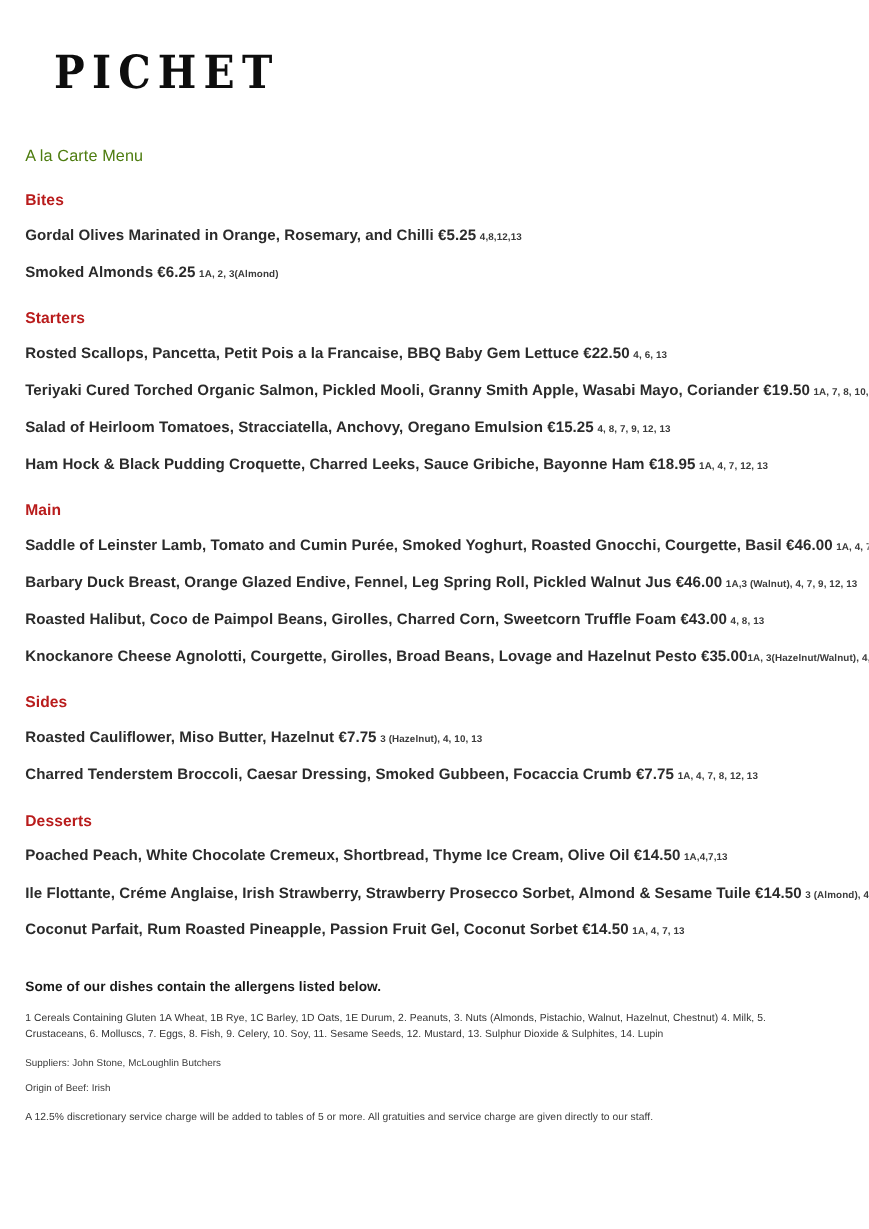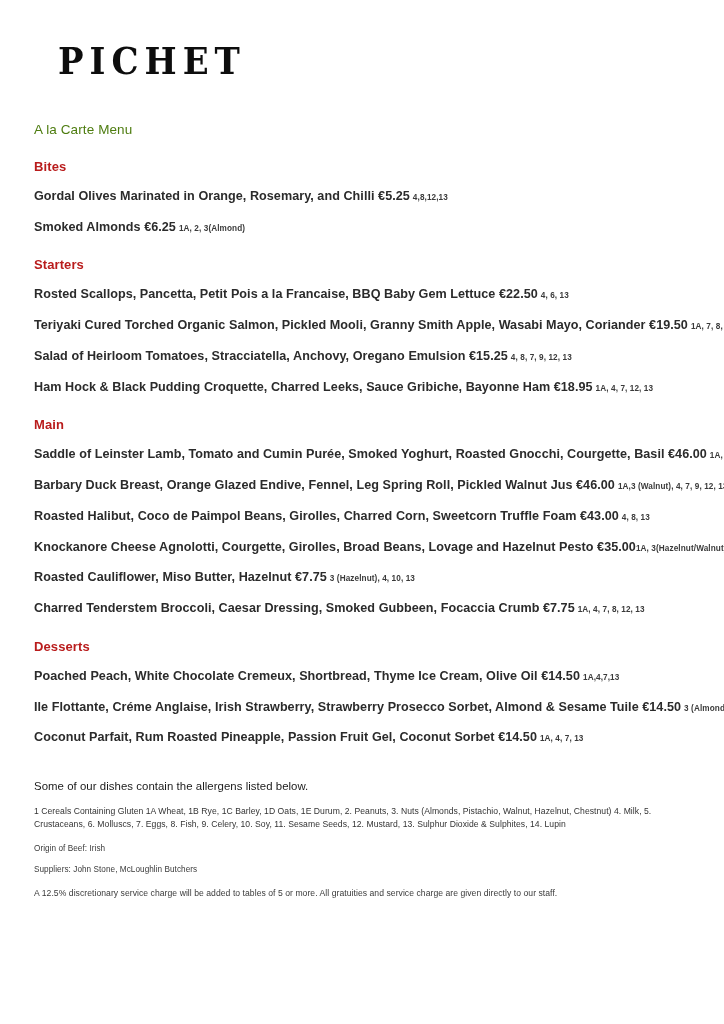--- a/index.html
+++ b/index.html
@@ -12,21 +12,21 @@
     height: 1024px;
     font-family: "Liberation Sans", sans-serif;
     color: #231f20;
     -webkit-font-smoothing: antialiased;
   }
   .page {
     position: relative;
     width: 724px;
     height: 1024px;
     box-sizing: border-box;
-    padding: 0 34px;
+    padding: 0 21px;
     background: #ffffff;
     overflow: hidden;
   }
 
   
   .logo-block {
     padding-top: 42px;
     height: 62px;
   }
   .logo {
@@ -83,21 +83,21 @@
   .item .allergens.spaced {
     margin-left: 3px;
   }
 
   
   .footer {
     margin-top: 34px;
   }
   .footer-heading {
     font-size: 11.4px;
-    font-weight: 400;
+    font-weight: 700;
     color: #1a1a1a;
     letter-spacing: 0.05px;
   }
   .allergen-legend {
     margin-top: 13px;
     font-size: 8.6px;
     line-height: 1.55;
     color: #333333;
     max-width: 660px;
     letter-spacing: 0.05px;
@@ -131,29 +131,30 @@
       <div class="section-heading">Starters</div>
       <div class="item"><span>Rosted Scallops, Pancetta, Petit Pois a la Francaise, BBQ Baby Gem Lettuce €22.50</span><span class="allergens spaced">4, 6, 13</span></div>
       <div class="item"><span>Teriyaki Cured Torched Organic Salmon, Pickled Mooli, Granny Smith Apple, Wasabi Mayo, Coriander €19.50</span><span class="allergens spaced">1A, 7, 8, 10, 12, 13</span></div>
       <div class="item"><span>Salad of Heirloom Tomatoes, Stracciatella, Anchovy, Oregano Emulsion €15.25</span><span class="allergens spaced">4, 8, 7, 9, 12, 13</span></div>
       <div class="item"><span>Ham Hock &amp; Black Pudding Croquette, Charred Leeks, Sauce Gribiche, Bayonne Ham €18.95</span><span class="allergens spaced">1A, 4, 7, 12, 13</span></div>
       <div class="section-heading">Main</div>
       <div class="item"><span>Saddle of Leinster Lamb, Tomato and Cumin Purée, Smoked Yoghurt, Roasted Gnocchi, Courgette, Basil €46.00</span><span class="allergens spaced">1A, 4, 7, 9, 13</span></div>
       <div class="item"><span>Barbary Duck Breast, Orange Glazed Endive, Fennel, Leg Spring Roll, Pickled Walnut Jus €46.00</span><span class="allergens spaced">1A,3 (Walnut), 4, 7, 9, 12, 13</span></div>
       <div class="item"><span>Roasted Halibut, Coco de Paimpol Beans, Girolles, Charred Corn, Sweetcorn Truffle Foam €43.00</span><span class="allergens spaced">4, 8, 13</span></div>
       <div class="item"><span>Knockanore Cheese Agnolotti, Courgette, Girolles, Broad Beans, Lovage and Hazelnut Pesto €35.00</span><span class="allergens tight">1A, 3(Hazelnut/Walnut), 4, 7, 12, 13</span></div>
+      <div class="section-heading">Sides</div>
       <div class="item"><span>Roasted Cauliflower, Miso Butter, Hazelnut €7.75</span><span class="allergens spaced">3 (Hazelnut), 4, 10, 13</span></div>
       <div class="item"><span>Charred Tenderstem Broccoli, Caesar Dressing, Smoked Gubbeen, Focaccia Crumb €7.75</span><span class="allergens spaced">1A, 4, 7, 8, 12, 13</span></div>
       <div class="section-heading">Desserts</div>
       <div class="item"><span>Poached Peach, White Chocolate Cremeux, Shortbread, Thyme Ice Cream, Olive Oil €14.50</span><span class="allergens spaced">1A,4,7,13</span></div>
       <div class="item"><span>Ile Flottante, Créme Anglaise, Irish Strawberry, Strawberry Prosecco Sorbet, Almond &amp; Sesame Tuile €14.50</span><span class="allergens spaced">3 (Almond), 4, 7, 11,13</span></div>
       <div class="item"><span>Coconut Parfait, Rum Roasted Pineapple, Passion Fruit Gel, Coconut Sorbet €14.50</span><span class="allergens spaced">1A, 4, 7, 13</span></div>
     </div>
 
   <div class="footer">
     <div class="footer-heading">Some of our dishes contain the allergens listed below.</div>
     <div class="allergen-legend">1 Cereals Containing Gluten 1A Wheat, 1B Rye, 1C Barley, 1D Oats, 1E Durum, 2. Peanuts, 3. Nuts (Almonds, Pistachio, Walnut, Hazelnut, Chestnut) 4. Milk, 5. Crustaceans, 6. Molluscs, 7. Eggs, 8. Fish, 9. Celery, 10. Soy, 11. Sesame Seeds, 12. Mustard, 13. Sulphur Dioxide &amp; Sulphites, 14. Lupin</div>
+    <div class="footer-line">Suppliers: John Stone, McLoughlin Butchers</div>
     <div class="footer-line">Origin of Beef: Irish</div>
-    <div class="footer-line">Suppliers: John Stone, McLoughlin Butchers</div>
     <div class="footer-line service"> A 12.5% discretionary service charge will be added to tables of 5 or more. All gratuities and service charge are given directly to our staff.</div>
   </div>
 
 </div>
 
 </body></html>

